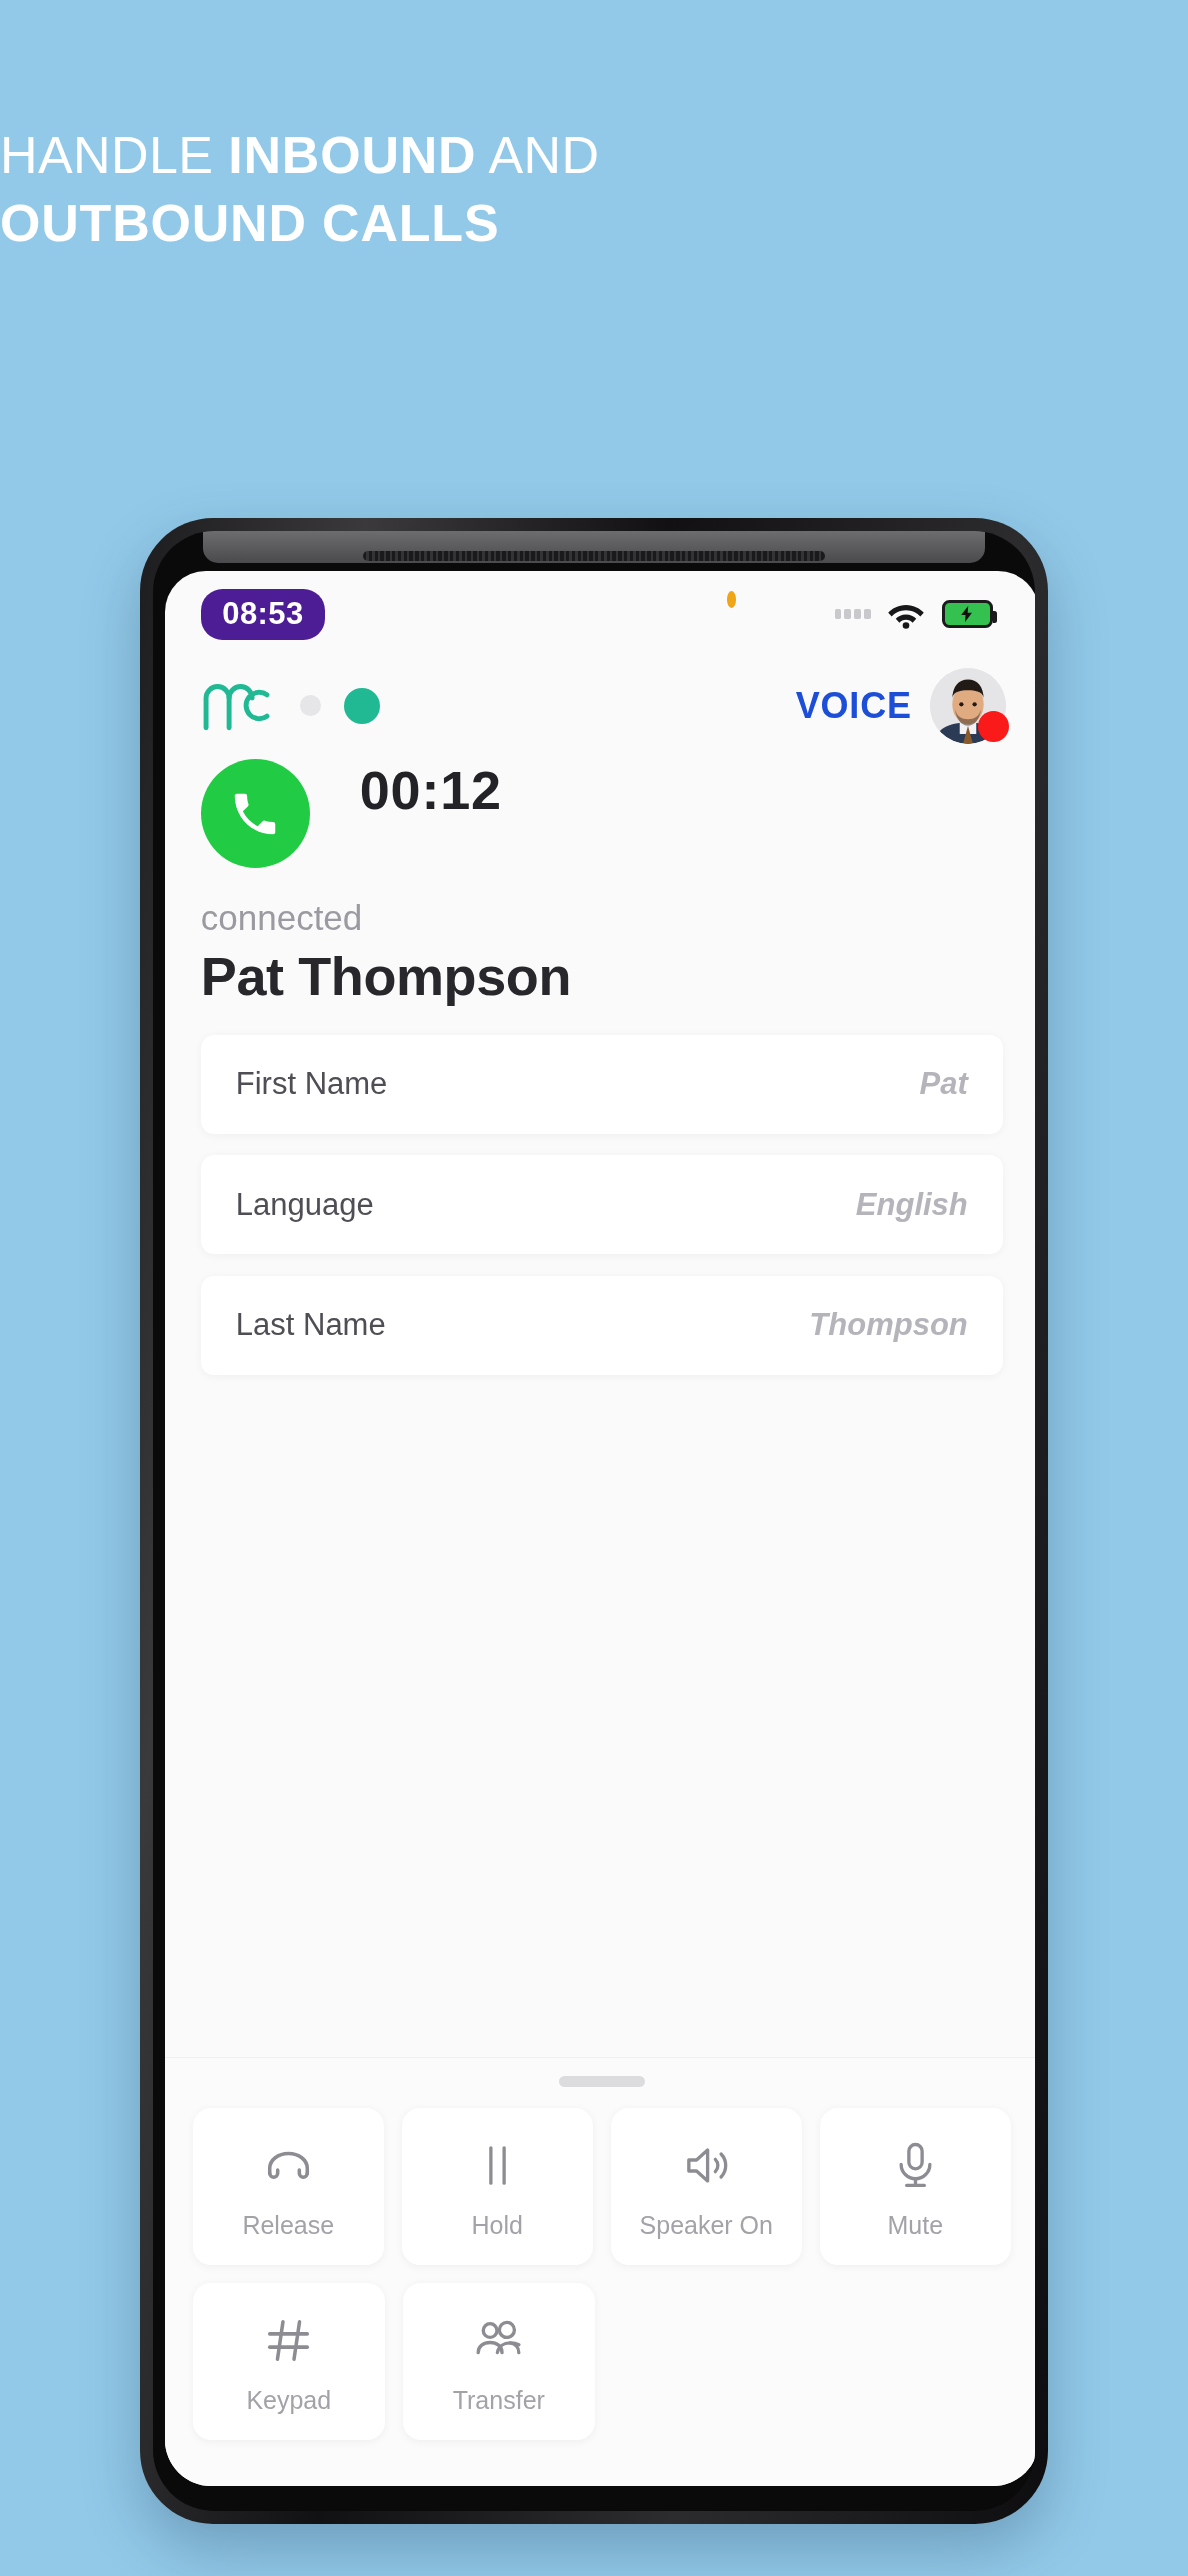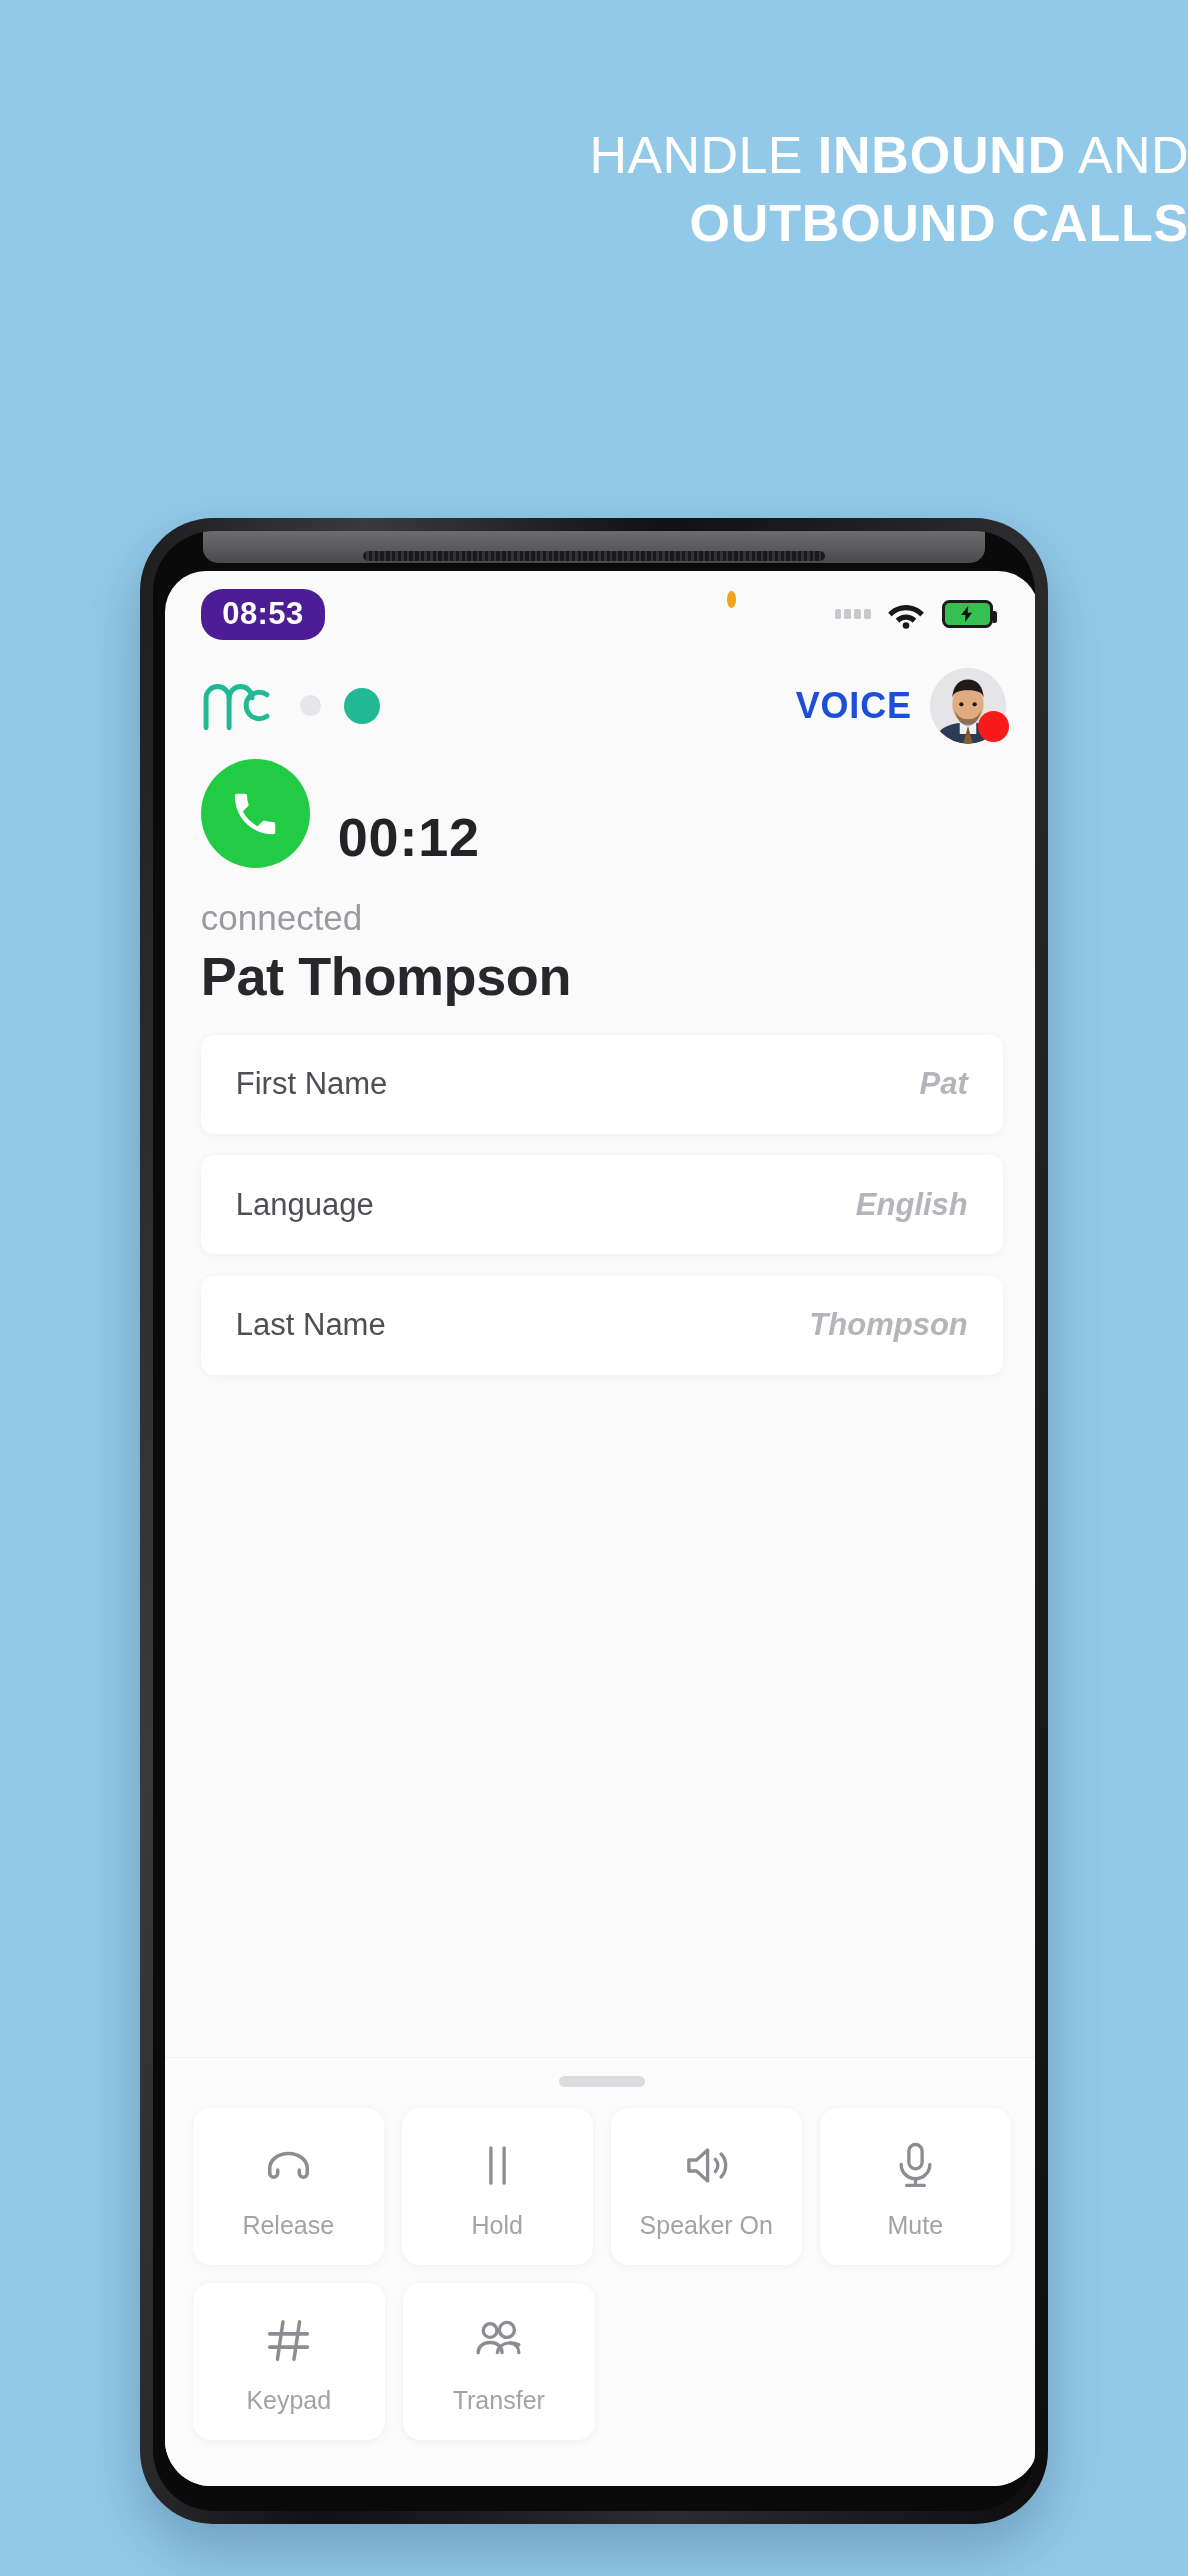--- a/index.html
+++ b/index.html
@@ -6,21 +6,21 @@
   html, body {
     width:1189px; height:2576px;
     background:#92c9e8;
     font-family:"Liberation Sans", sans-serif;
     overflow:hidden;
   }
 
   
   .headline {
     position:absolute; left:0; top:122px; width:1189px;
-    text-align:right; color:#ffffff;
+    text-align:left; color:#ffffff;
     line-height:1.30;
     letter-spacing:0.4px;
   }
   .headline .line { display:block; font-size:52px; }
   .hl-light { font-weight:300; }
   .hl-bold  { font-weight:800; letter-spacing:0.8px; }
 
   
   .device {
     position:absolute; left:140px; top:518px;
@@ -117,21 +117,21 @@
     background:#e3e3e6; overflow:hidden; position:relative;
   }
   .status-dot-red {
     position:absolute; right:-3.3px; bottom:1.7px;
     width:31px; height:31px; border-radius:50%;
     background:#fa1a1a;
   }
 
   
   .call-block { flex:0 0 auto; padding:5px 36px 0 36px; }
-  .call-row { display:flex; align-items:flex-end; gap:28px; }
+  .call-row { display:flex; align-items:flex-start; gap:50px; }
   .call-circle {
     width:109px; height:109px; border-radius:50%;
     background:#21cb44;
     display:flex; align-items:center; justify-content:center;
     flex:0 0 109px;
   }
   .call-timer {
     font-size:54px; font-weight:800; color:#232327; letter-spacing:0.8px;
   }
   .call-status {

